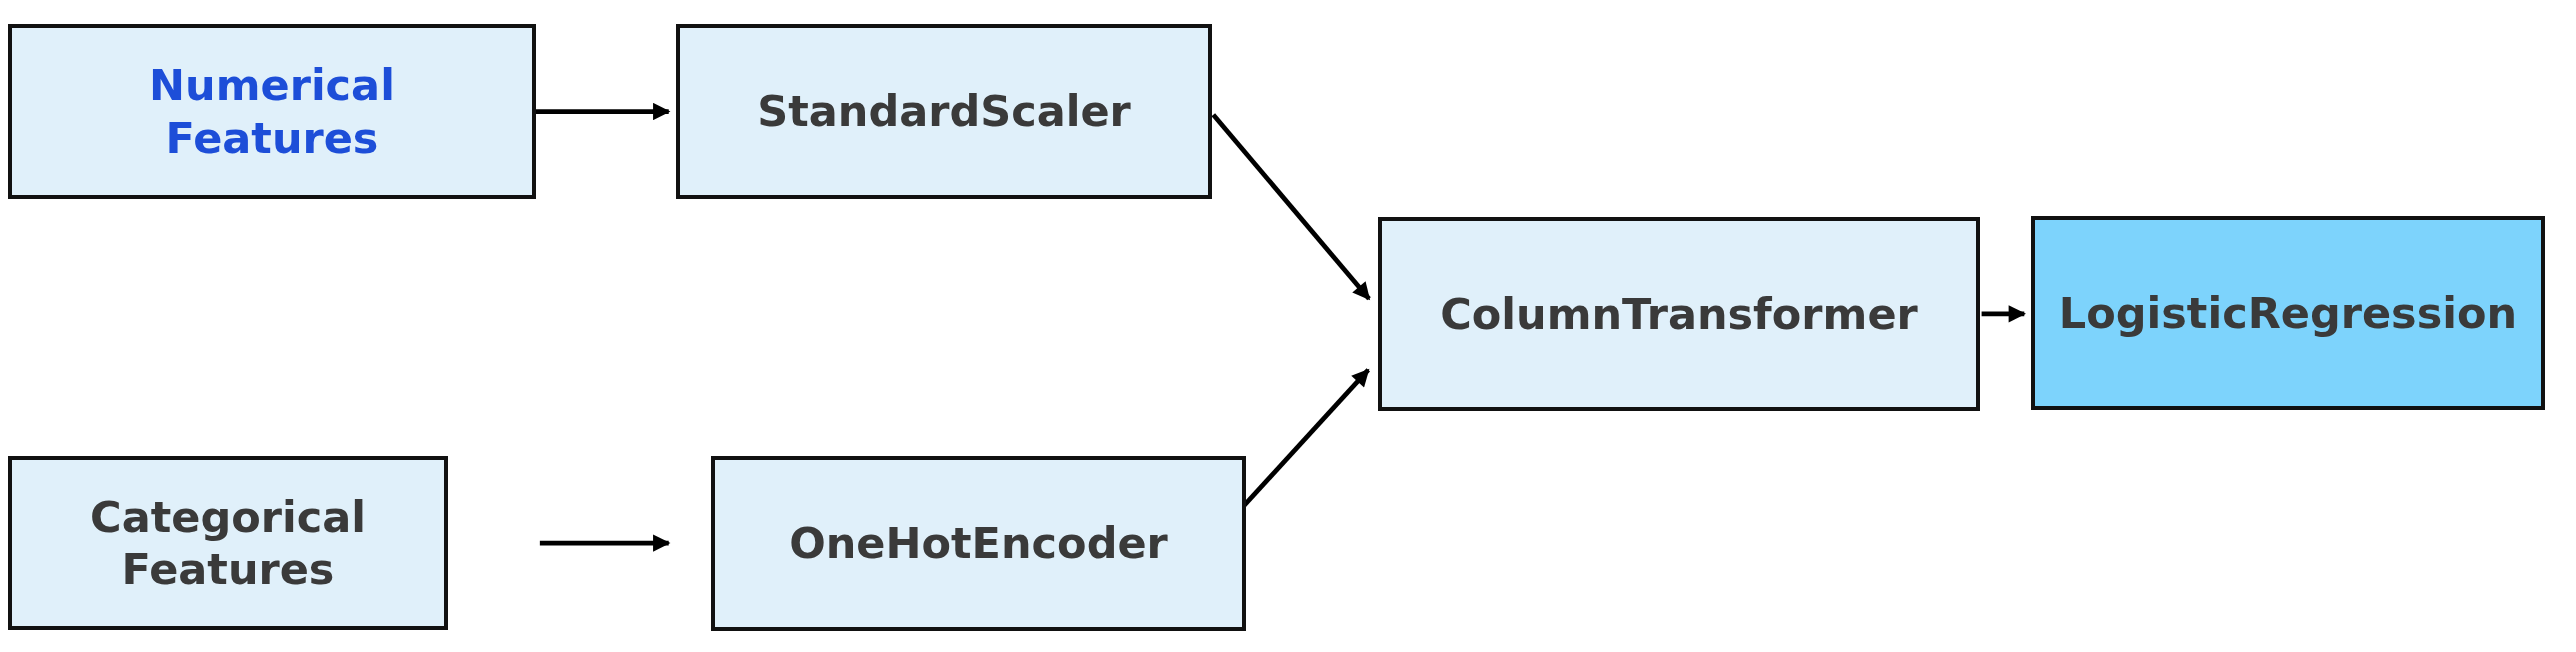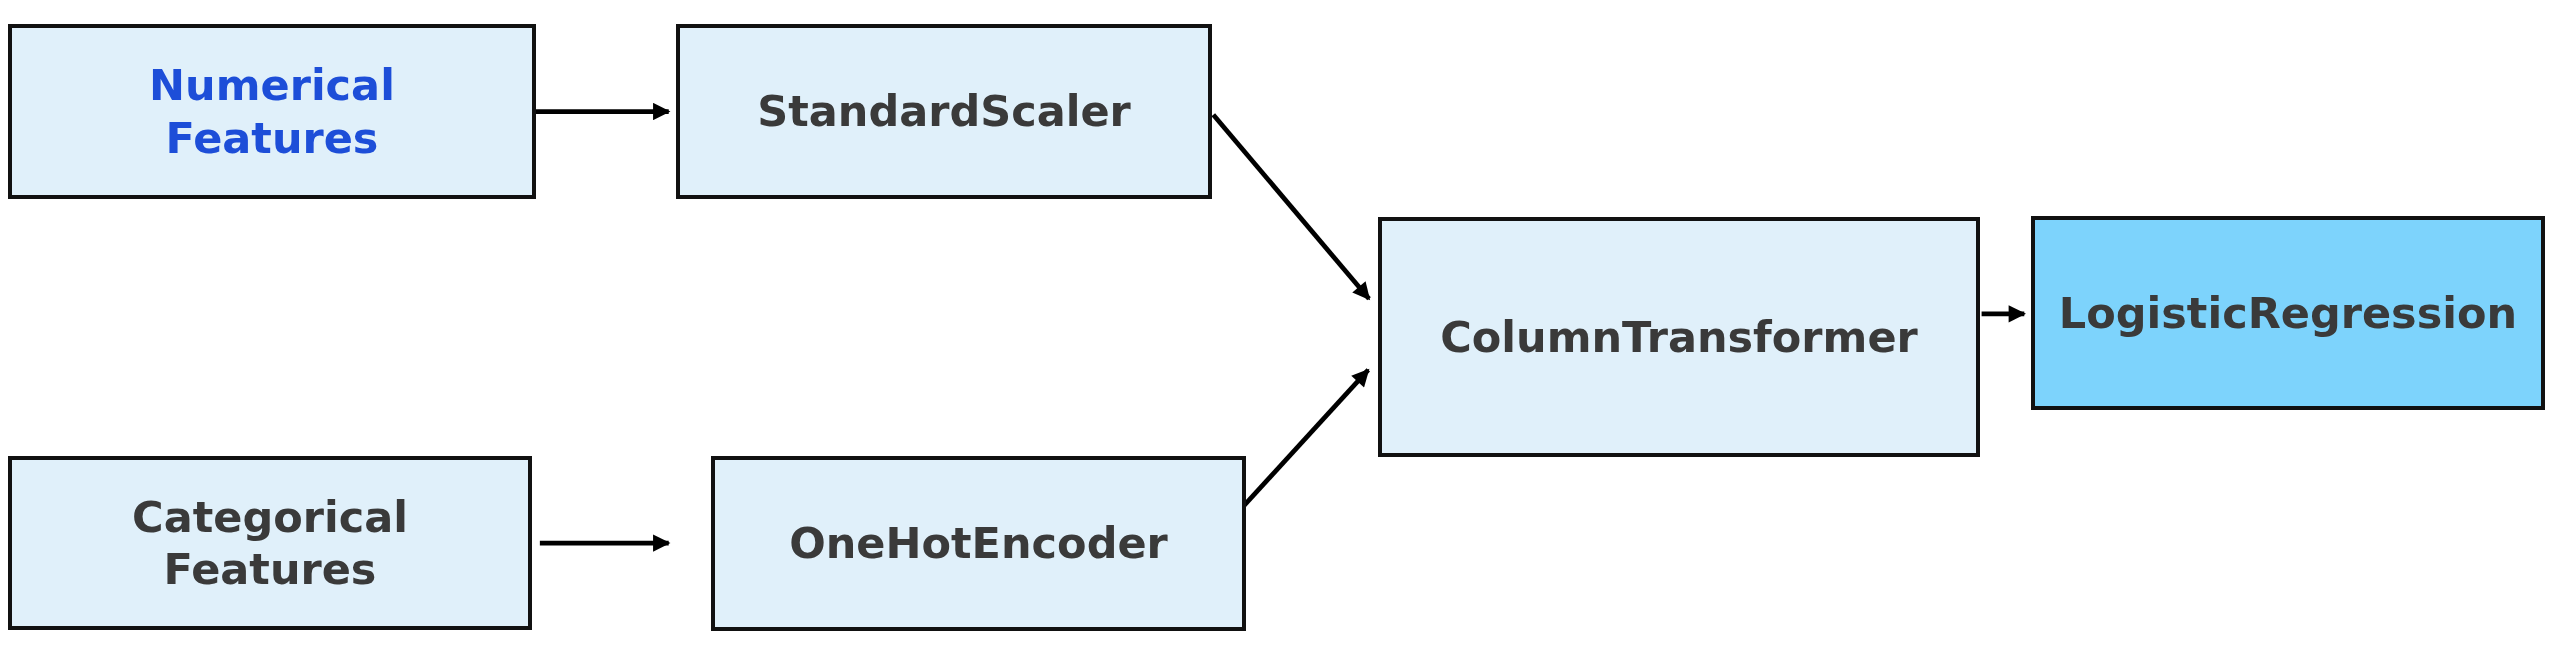--- a/index.html
+++ b/index.html
@@ -63,27 +63,27 @@
       </g>
   </svg>
 
 <div class="node" style="left: 8px; top: 24px; width: 528px; height: 175px; background: rgb(224, 240, 250); border: 4.7px solid rgb(17, 17, 17);">
       <span class="node-label" style="color: #1d4ed8;">Numerical
 Features</span>
     </div>
     <div class="node" style="left: 676px; top: 24px; width: 536px; height: 175px; background: rgb(224, 240, 250); border: 4.7px solid rgb(17, 17, 17);">
       <span class="node-label" style="color: rgb(58, 58, 58);">StandardScaler</span>
     </div>
-    <div class="node" style="left: 8px; top: 456px; width: 524px; height: 174px; background: rgb(224, 240, 250); border: 4.7px solid rgb(17, 17, 17);">
+    <div class="node" style="left: 8px; top: 456px; width: 440px; height: 174px; background: rgb(224, 240, 250); border: 4.7px solid rgb(17, 17, 17);">
       <span class="node-label" style="color: rgb(58, 58, 58);">Categorical
 Features</span>
     </div>
     <div class="node" style="left: 676px; top: 456px; width: 535px; height: 175px; background: rgb(224, 240, 250); border: 4.7px solid rgb(17, 17, 17); margin-left: 35px;">
       <span class="node-label" style="color: rgb(58, 58, 58);">OneHotEncoder</span>
     </div>
-    <div class="node" style="left: 1378px; top: 217px; width: 602px; height: 240px; background: rgb(224, 240, 250); border: 4.7px solid rgb(17, 17, 17);">
+    <div class="node" style="left: 1378px; top: 217px; width: 602px; height: 194px; background: rgb(224, 240, 250); border: 4.7px solid rgb(17, 17, 17);">
       <span class="node-label" style="color: rgb(58, 58, 58);">ColumnTransformer</span>
     </div>
     <div class="node" style="left: 2031px; top: 216px; width: 514px; height: 194px; background: #7dd3fc; border: 4.7px solid rgb(17, 17, 17);">
       <span class="node-label" style="color: rgb(58, 58, 58);">LogisticRegression</span>
     </div>
   </div>
 
 
 </body></html>

